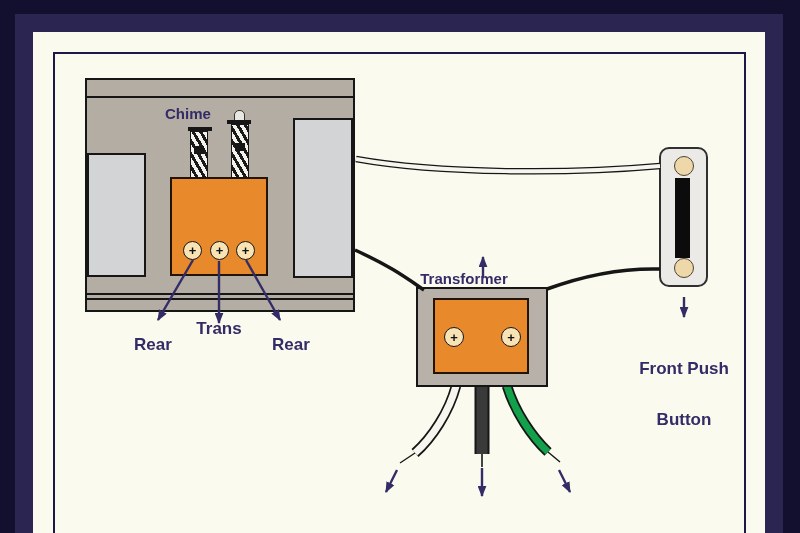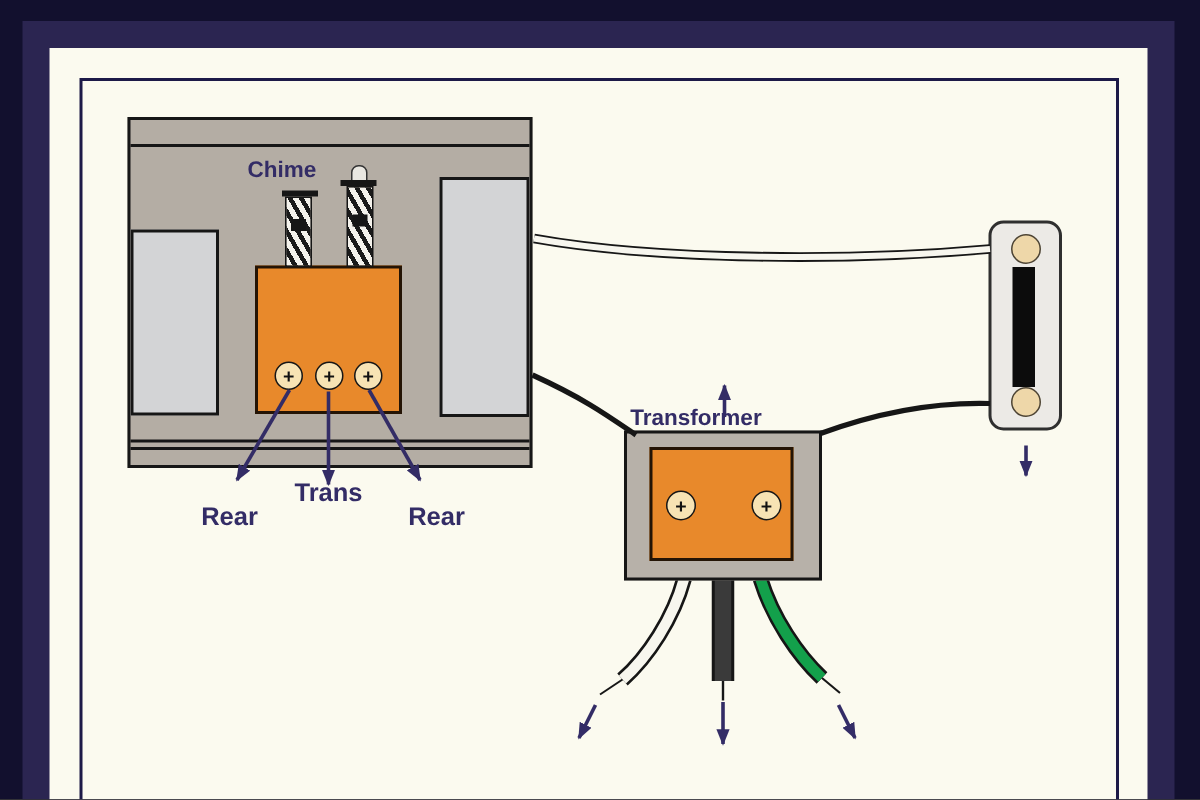--- a/index.html
+++ b/index.html
@@ -154,20 +154,24 @@
   </svg>
 
   <div class="abs lbl lbl-left" style="left:165px;top:105px;font-size:15px;">Chime</div>
 
   <div class="abs lbl" style="left:153px;top:336px;">Rear</div>
   <div class="abs lbl" style="left:219px;top:320px;">Trans</div>
   <div class="abs lbl" style="left:291px;top:336px;">Rear</div>
 
   <div class="abs lbl" style="left:464px;top:230px;font-size:15px;margin-top:40px;">Transformer</div>
 
+  <div class="abs lbl" style="left:684px;top:326px;">
+    <span>Front Push</span>
+    <span>Button</span>
+  </div>
 
   <div class="abs lbl" style="left:371px;top:506px;">
     
     
   </div>
   <div class="abs lbl" style="left:482px;top:506px;">
     
     
   </div>
   <div class="abs lbl" style="left:592px;top:506px;">

